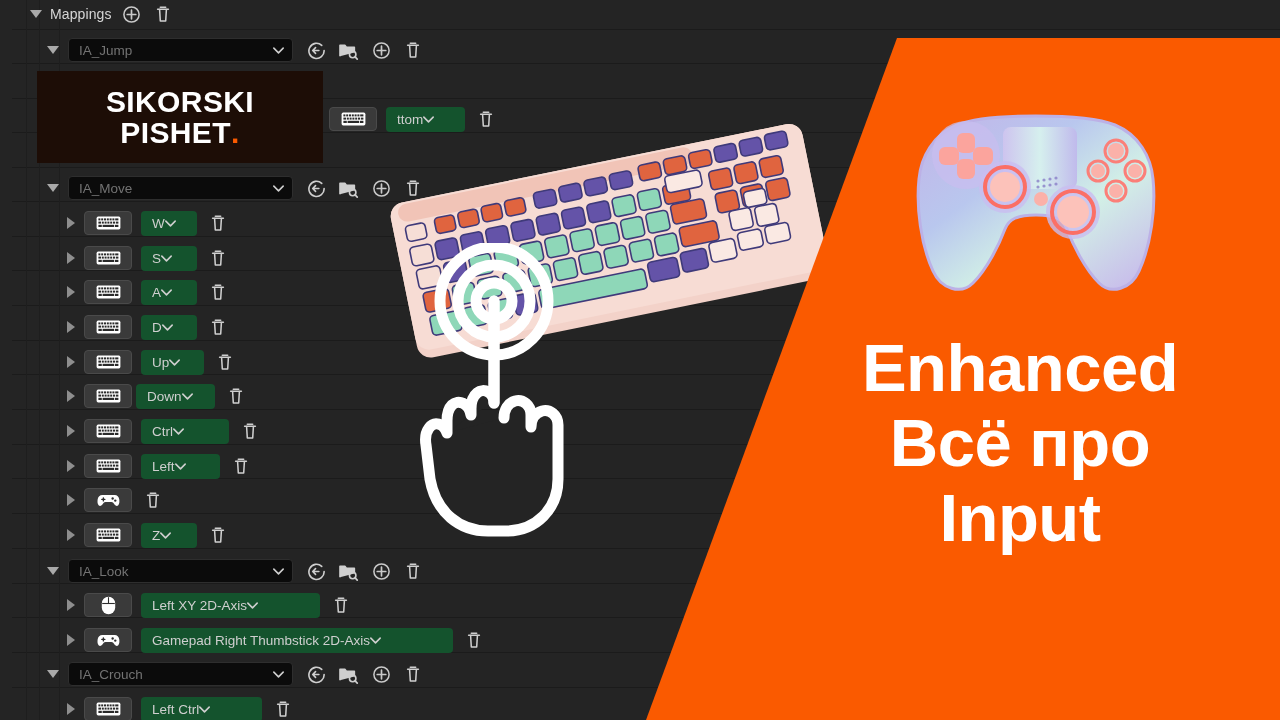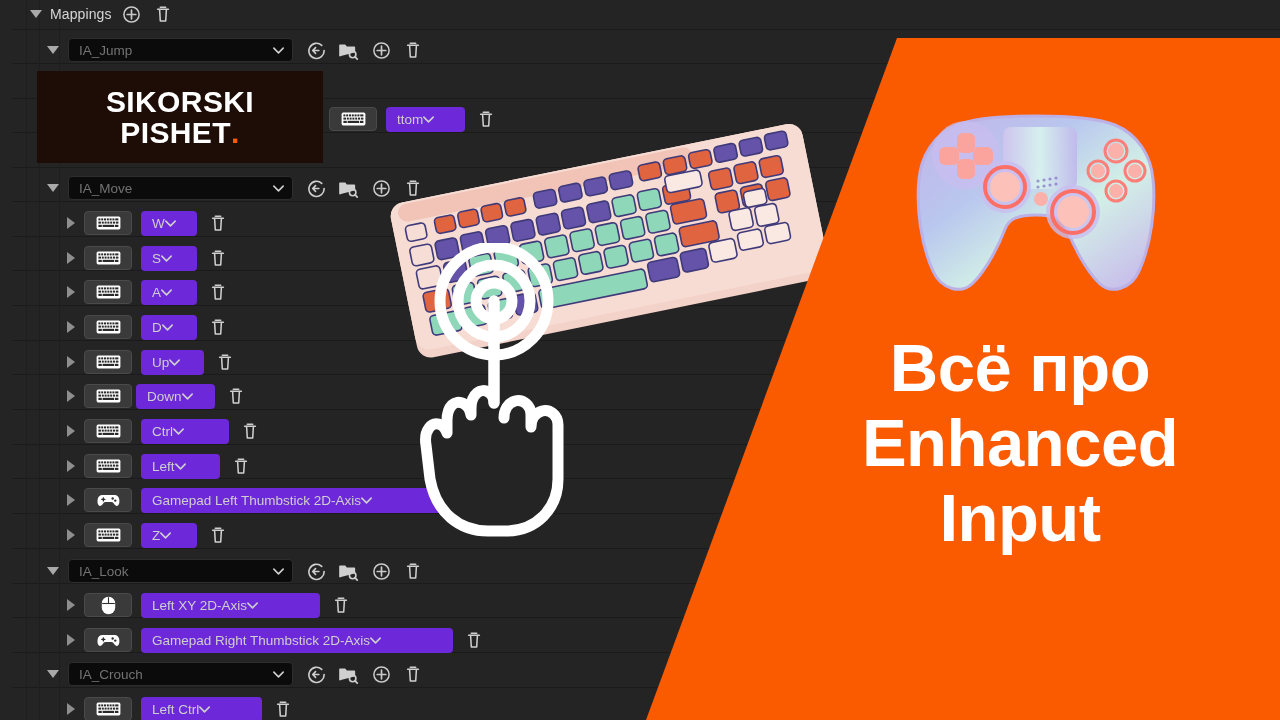--- a/index.html
+++ b/index.html
@@ -42,21 +42,21 @@
   .assetbox .txt{color:#737373;font-size:13.5px;white-space:nowrap;}
   .chev{width:11px;height:7px;flex:0 0 auto;}
 
   
   .keytype{
     width:48px;height:24px;background:#3a3a3a;border:1px solid #4a4a4a;border-radius:4px;
     display:flex;align-items:center;justify-content:center;box-sizing:border-box;
   }
   
   .keyval{
-    background:#6d28d9;border-radius:4px;height:25px;
+    background:#14532d;border-radius:4px;height:25px;
     display:inline-flex;align-items:center;gap:0;padding:0 8px 0 11px;box-sizing:border-box;
     white-space:nowrap;
   }
   .keyval .txt{color:#cfcfcf;font-size:13.5px;}
 
   .trash{width:18px;height:20px;flex:0 0 auto;}
 
   
   .orange{
     position:absolute;left:0;top:0;width:1280px;height:720px;
@@ -578,26 +578,20 @@
             <svg width="25" height="16" viewBox="0 0 26 17">
               <path d="M6.4 3.2h13.2c2.6 0 4.4 2 4.8 4.6.4 2.6.2 5.1-1 6.3-1.2 1.2-2.9.7-3.8-.5l-1.6-2.1c-.5-.7-1.1-1-2-1H9.9c-.9 0-1.5.3-2 1l-1.6 2.1c-.9 1.2-2.6 1.7-3.8.5-1.2-1.2-1.4-3.7-1-6.3C1.9 5.2 3.8 3.2 6.4 3.2Z" fill="#fff"></path>
               <g fill="#2e2e2e">
                 <rect x="5.2" y="7.1" width="4.6" height="1.5" rx=".7"></rect>
                 <rect x="6.8" y="5.6" width="1.5" height="4.6" rx=".7"></rect>
               </g>
               <circle cx="17.4" cy="6.9" r="1.25" fill="#2e2e2e"></circle>
               <circle cx="20.2" cy="9.1" r="1.25" fill="#2e2e2e"></circle>
             </svg>
           </div>
-          <div class="keyval" style="margin-left:9px;min-width:303.3px">
-            <span class="txt">Gamepad Left Thumbstick 2D-Axis</span>
-            <svg class="chev" viewBox="0 0 14 9">
-              <path d="M1 1.5L7 7.5L13 1.5" fill="none" stroke="#cfcfcf" stroke-width="2" stroke-linecap="round" stroke-linejoin="round"></path>
-            </svg>
-          </div>
           <span class="ico" style="margin-left:12px">
             <svg class="trash" viewBox="0 0 20 22">
               <path d="M7 3.4h6M4 5.6h12M6.2 5.6l.8 13.2h6l.8-13.2" fill="none" stroke="#cfcfcf" stroke-width="1.7" stroke-linecap="round" stroke-linejoin="round"></path>
             </svg>
           </span>
         </div>
         <div class="row" style="top: 518px;">
           <span class="ico" style="margin-left:55px">
             <span class="tri-r"></span>
           </span>
@@ -967,22 +961,22 @@
                M39 190 C36 180 26 178 21 185 C18 189 17 196 18 202
                L22 236 C28 270 52 288 80 288 L98 288
                C128 288 150 266 150 236 L150 182
                C150 172 142 166 134 168 C127 170 123 176 123 184
                L123 172 C123 162 115 156 107 158 C100 160 96 167 96 175" fill="#242424" stroke="#ffffff" stroke-width="11" stroke-linecap="round" stroke-linejoin="round"></path>
       <path d="M86 58 L86 160" stroke="#ffffff" stroke-width="11" stroke-linecap="round"></path>
     </svg>
   </div>
 
   <div class="titleblock">
+    <div>Enhanced</div>
     <div>Всё про</div>
-    <div>Enhanced</div>
     <div>Input</div>
   </div>
 
   <div class="logo">
     <div class="l1">SIKORSKI</div>
     <div class="l2">
       <span>PISHET</span>
         <span class="dot">.</span>
     </div>
   </div>

